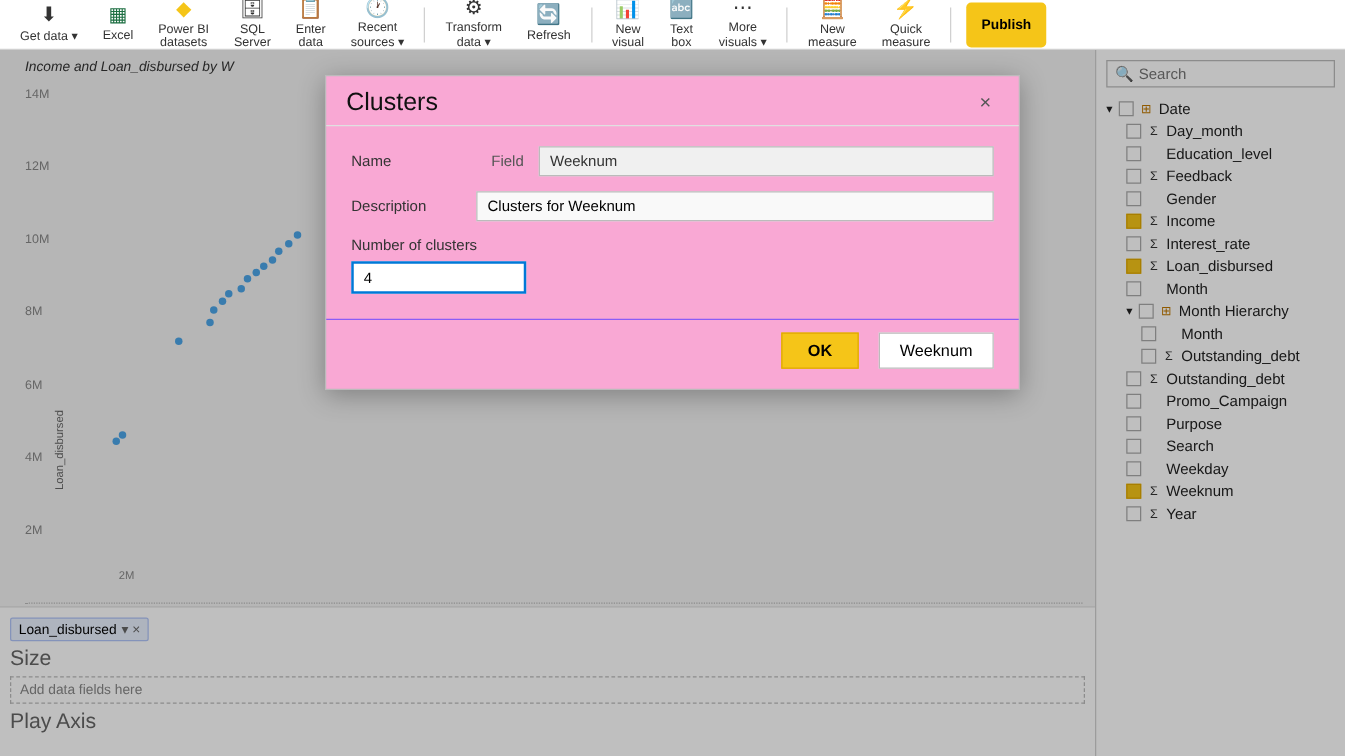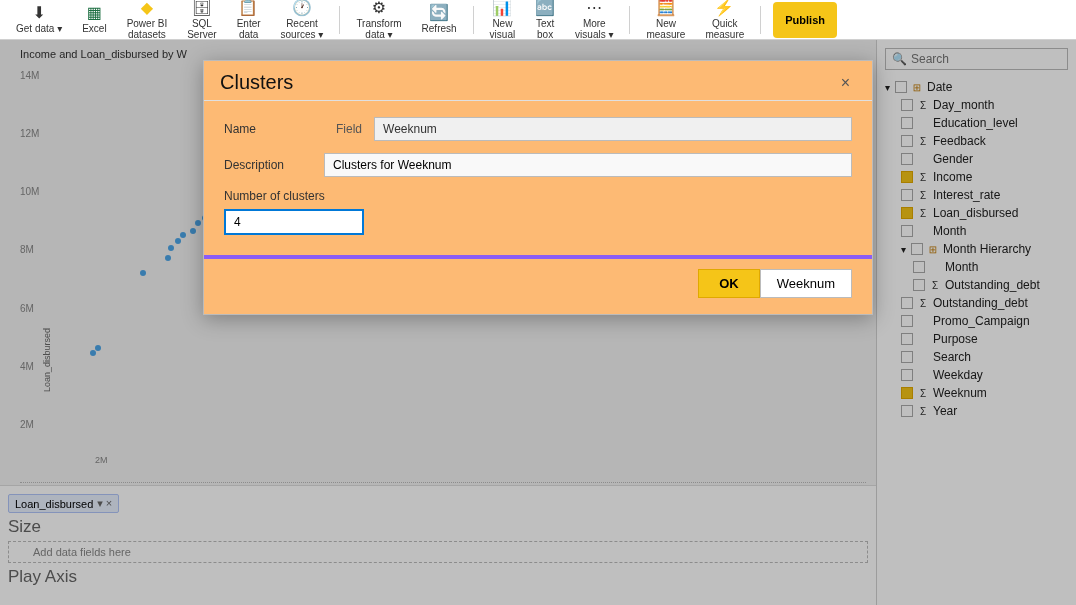--- a/index.html
+++ b/index.html
@@ -57,20 +57,21 @@
       position: relative;
       overflow: hidden;
     }
     .data-area-label {
       position: absolute;
       top: 8px;
       left: 20px;
       font-size: 11px;
       color: #333;
       font-weight: 500;
+      font-style: italic;
     }
     .y-axis-labels {
       position: absolute;
       left: 20px;
       top: 30px;
       display: flex;
       flex-direction: column;
       justify-content: space-between;
       height: 360px;
       font-size: 10px;
@@ -107,21 +108,21 @@
       align-items: center;
       background: #e8f0fe;
       border: 1px solid #b0c4f8;
       padding: 2px 6px;
       border-radius: 2px;
       font-size: 11px;
       gap: 4px;
     }
     .tag-close { cursor: pointer; color: #666; }
     .size-label { font-size: 17px; color: #666; margin: 4px 0; }
-    .add-fields { border: 1px dashed #bbb; padding: 4px 24px; font-size: 11px; color: #888; margin: 2px 0; }
+    .add-fields { border: 1px dashed #bbb; padding: 4px 7px; font-size: 11px; color: #888; margin: 2px 0; }
 
     
     .right-panel {
       width: 200px;
       background: #fff;
       border-left: 1px solid #d0d0d0;
       display: flex;
       flex-direction: column;
     }
     .fields-header {
@@ -191,22 +192,22 @@
       right: 0;
       bottom: 0;
       background: rgba(0,0,0,0.25);
       z-index: 100;
       display: flex;
       align-items: flex-start;
       justify-content: center;
       padding-top: 20px;
     }
     .dialog {
-      background: #fdba74;
-      width: 670px;
+      background: #f9a8d4;
+      width: 556px;
       border: 1px solid #bbb;
       box-shadow: 0 4px 20px rgba(0,0,0,0.3);
       position: relative;
     }
     .dialog-titlebar {
       display: flex;
       align-items: center;
       justify-content: space-between;
       padding: 10px 16px 6px;
       border-bottom: 1px solid #e0e0e0;
@@ -263,22 +264,22 @@
       width: 140px;
       border: 2px solid #0078d7;
       padding: 4px 8px;
       font-size: 12px;
       outline: none;
     }
     .dialog-footer {
       display: flex;
       justify-content: flex-end;
       padding: 10px 20px 16px;
-      gap: 0;
-      border-top: 4px solid #8b5cf6;
+      gap: 16px;
+      border-top: 1px solid #8b5cf6;
     }
     .btn-ok {
       background: #f5c518;
       border: 1px solid #e0a800;
       padding: 6px 20px;
       font-size: 13px;
       font-weight: 600;
       cursor: pointer;
     }
     .btn-cancel {

